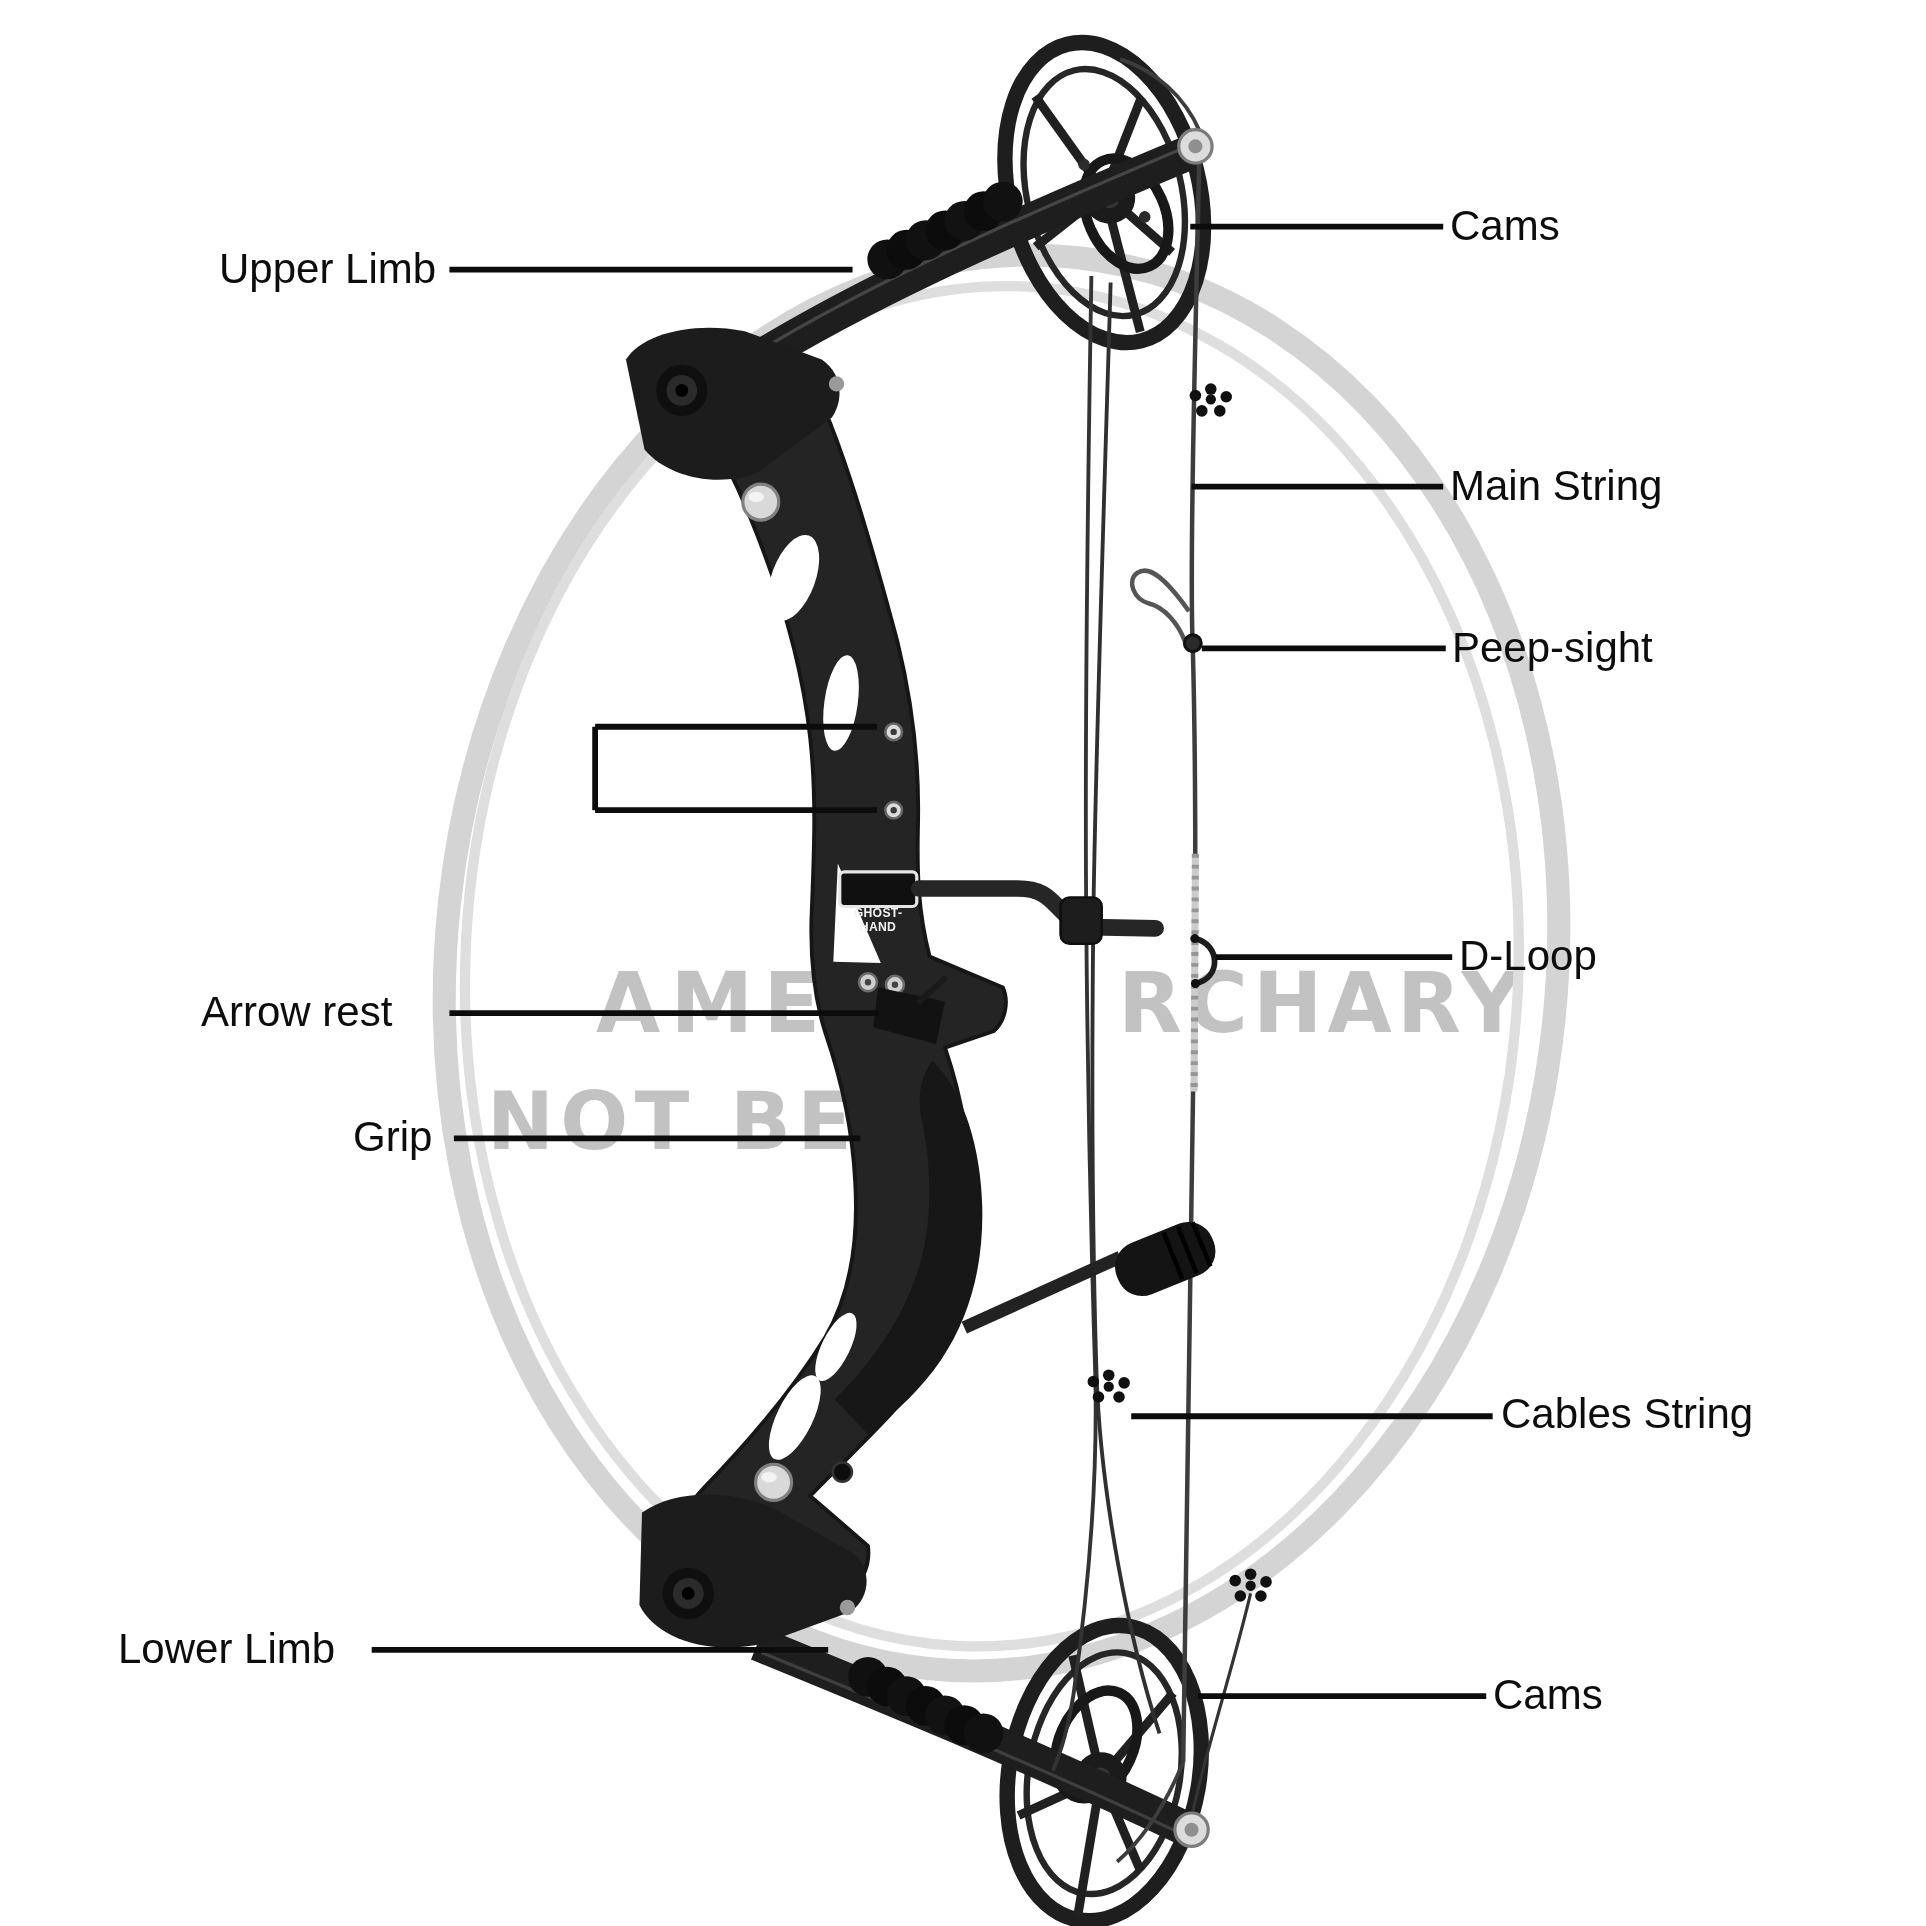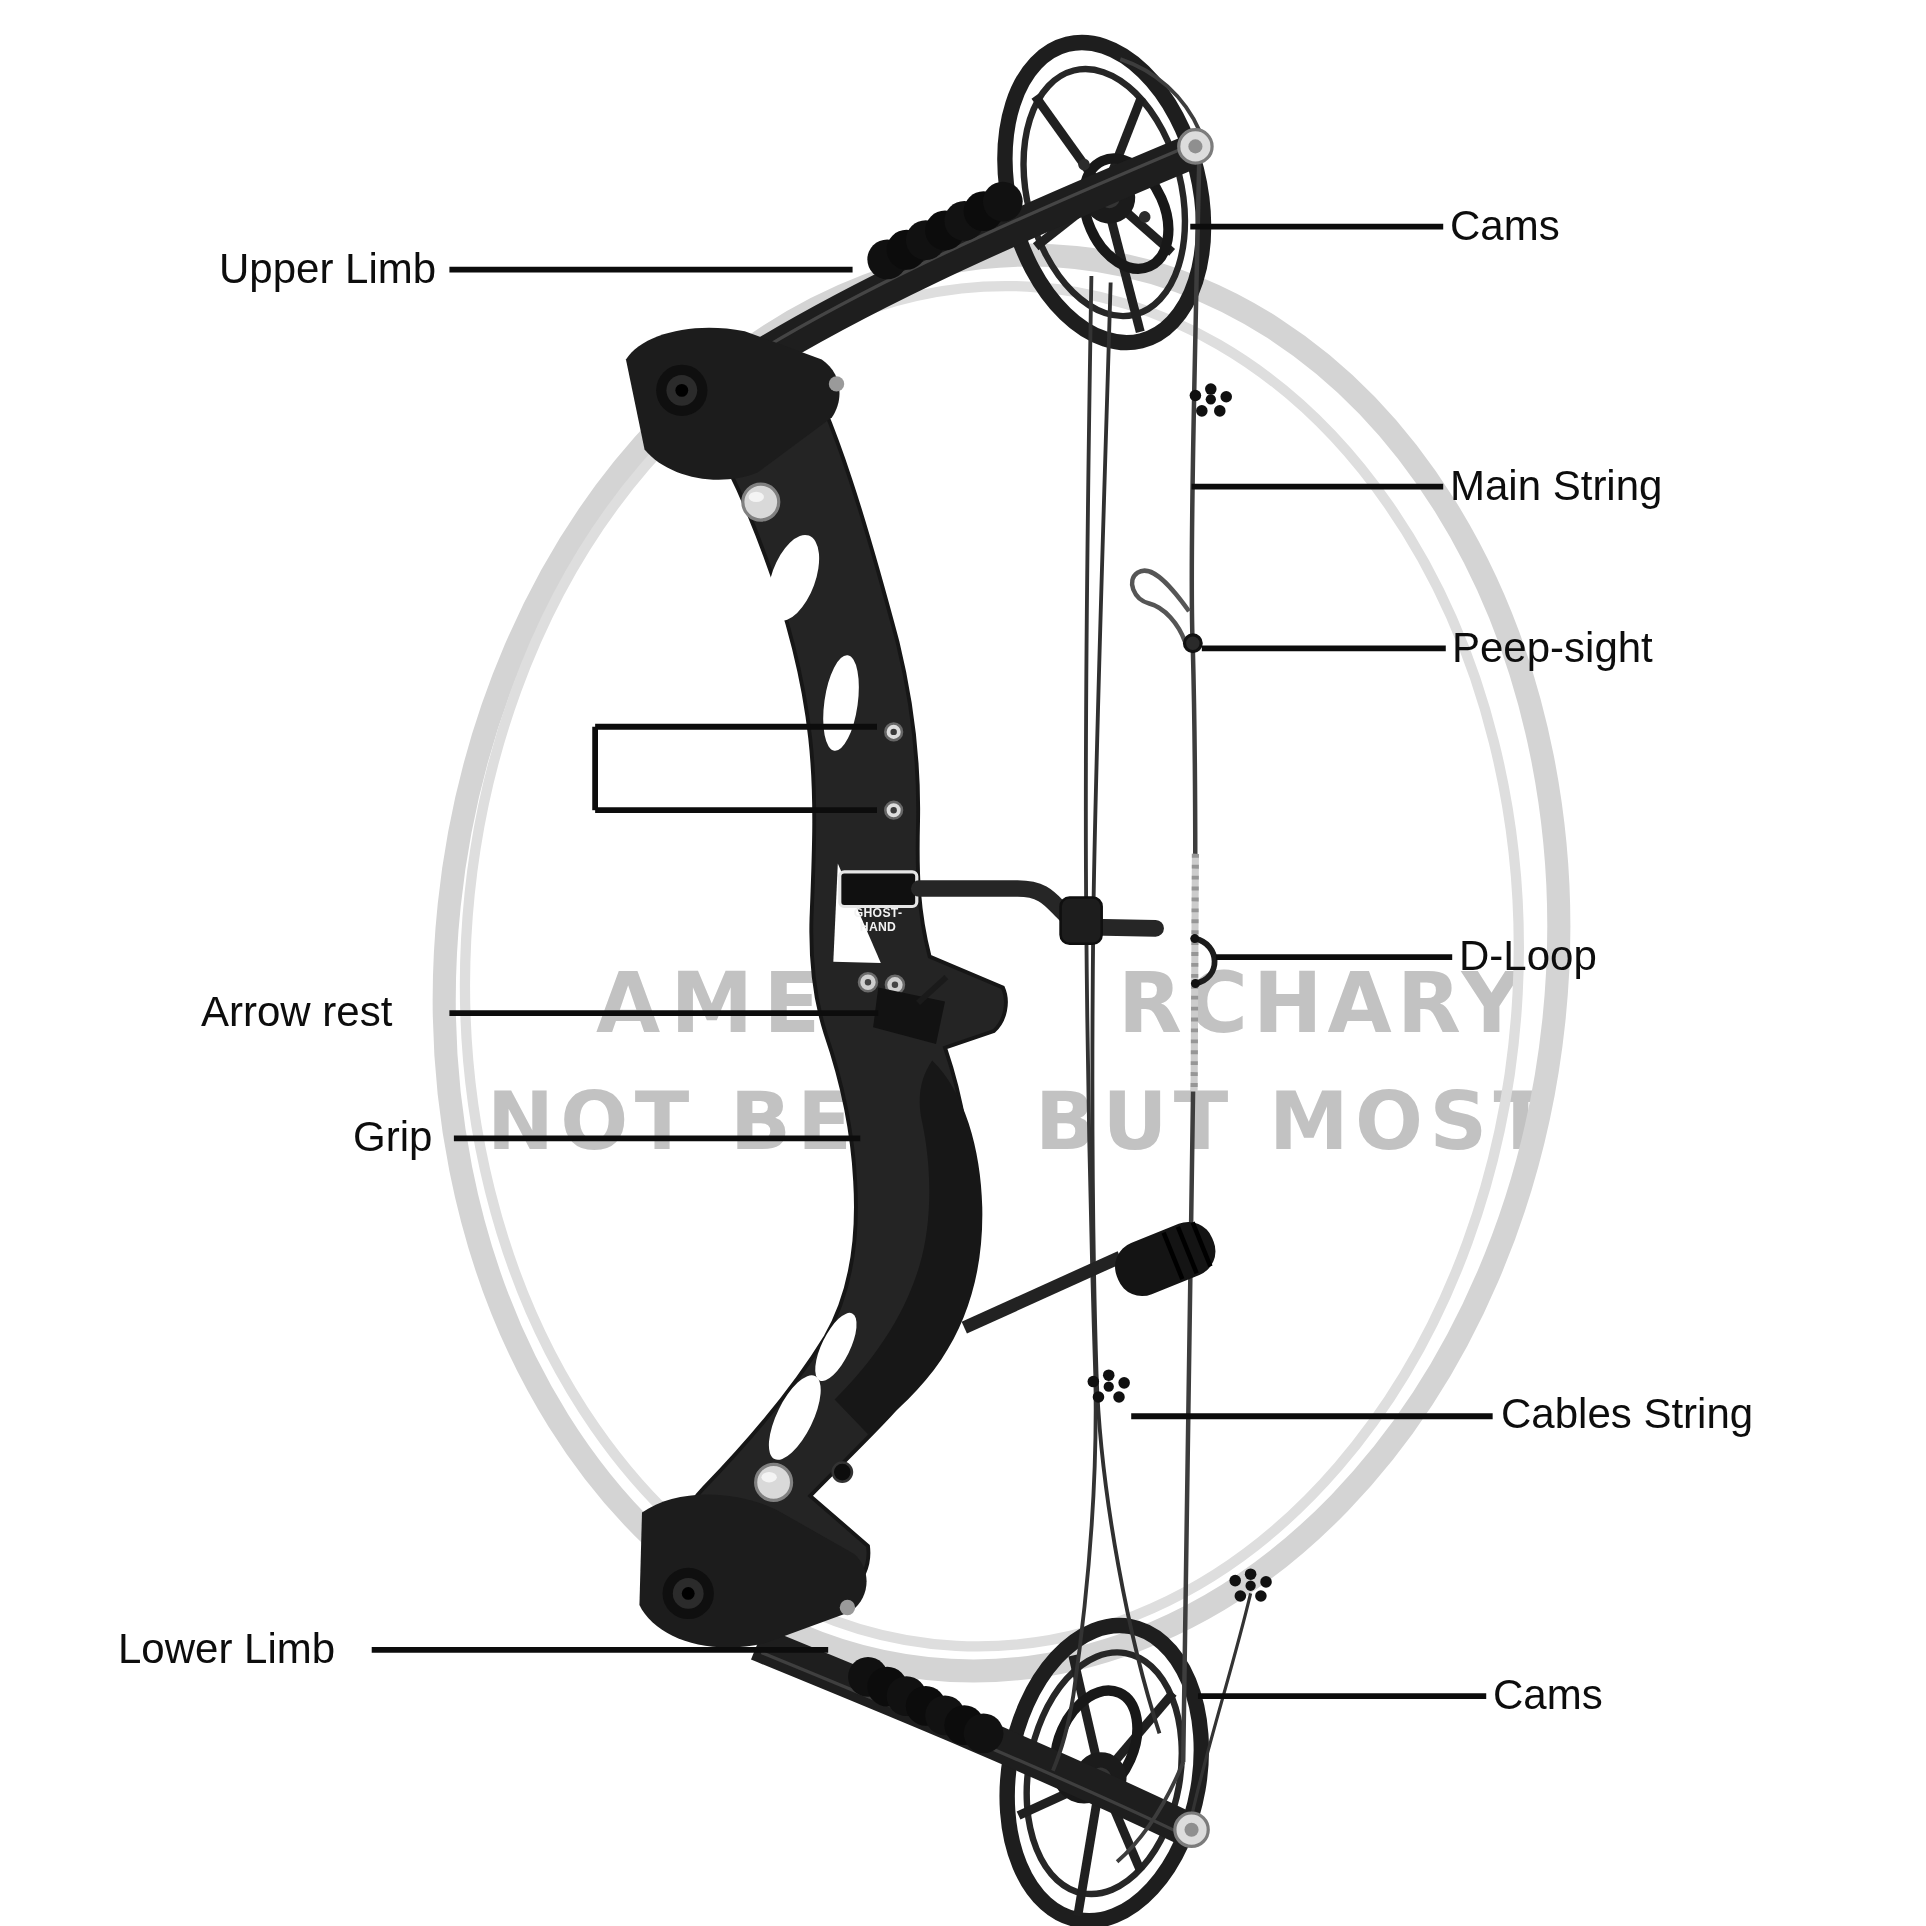--- a/index.html
+++ b/index.html
@@ -30,21 +30,20 @@
   }
 </style>
 </head>
 <body>
 
 <div id="canvas">
 
   <div class="wm wm-l1" style="left:1118px;top:962px;letter-spacing:5.1px;">RCHARY</div>
   <div class="wm wm-l1" style="left:596px;top:962px;letter-spacing:10.3px;">AME</div>
   <div class="wm wm-l2" style="left:487px;top:1082px;letter-spacing:6.4px;">NOT BES</div>
-  <div class="wm wm-l2" style="left:1035px;top:1082px;letter-spacing:6.4px;">BUT MOST</div>
 
   <svg id="bow-svg" viewBox="0 0 3000 3000">
 
     <g>
       <ellipse cx="1560" cy="1500" rx="865" ry="1105" fill="none" stroke="#d4d4d4" stroke-width="36" transform="rotate(6 1560 1500)"></ellipse>
       <ellipse cx="1545" cy="1505" rx="820" ry="1060" fill="none" stroke="#dedede" stroke-width="16" transform="rotate(3 1545 1505)"></ellipse>
     </g>
 
     <g transform="rotate(-14 1720 300)">
       <ellipse cx="1720" cy="300" rx="148" ry="238" fill="none" stroke="#1e1e1e" stroke-width="24"></ellipse>

